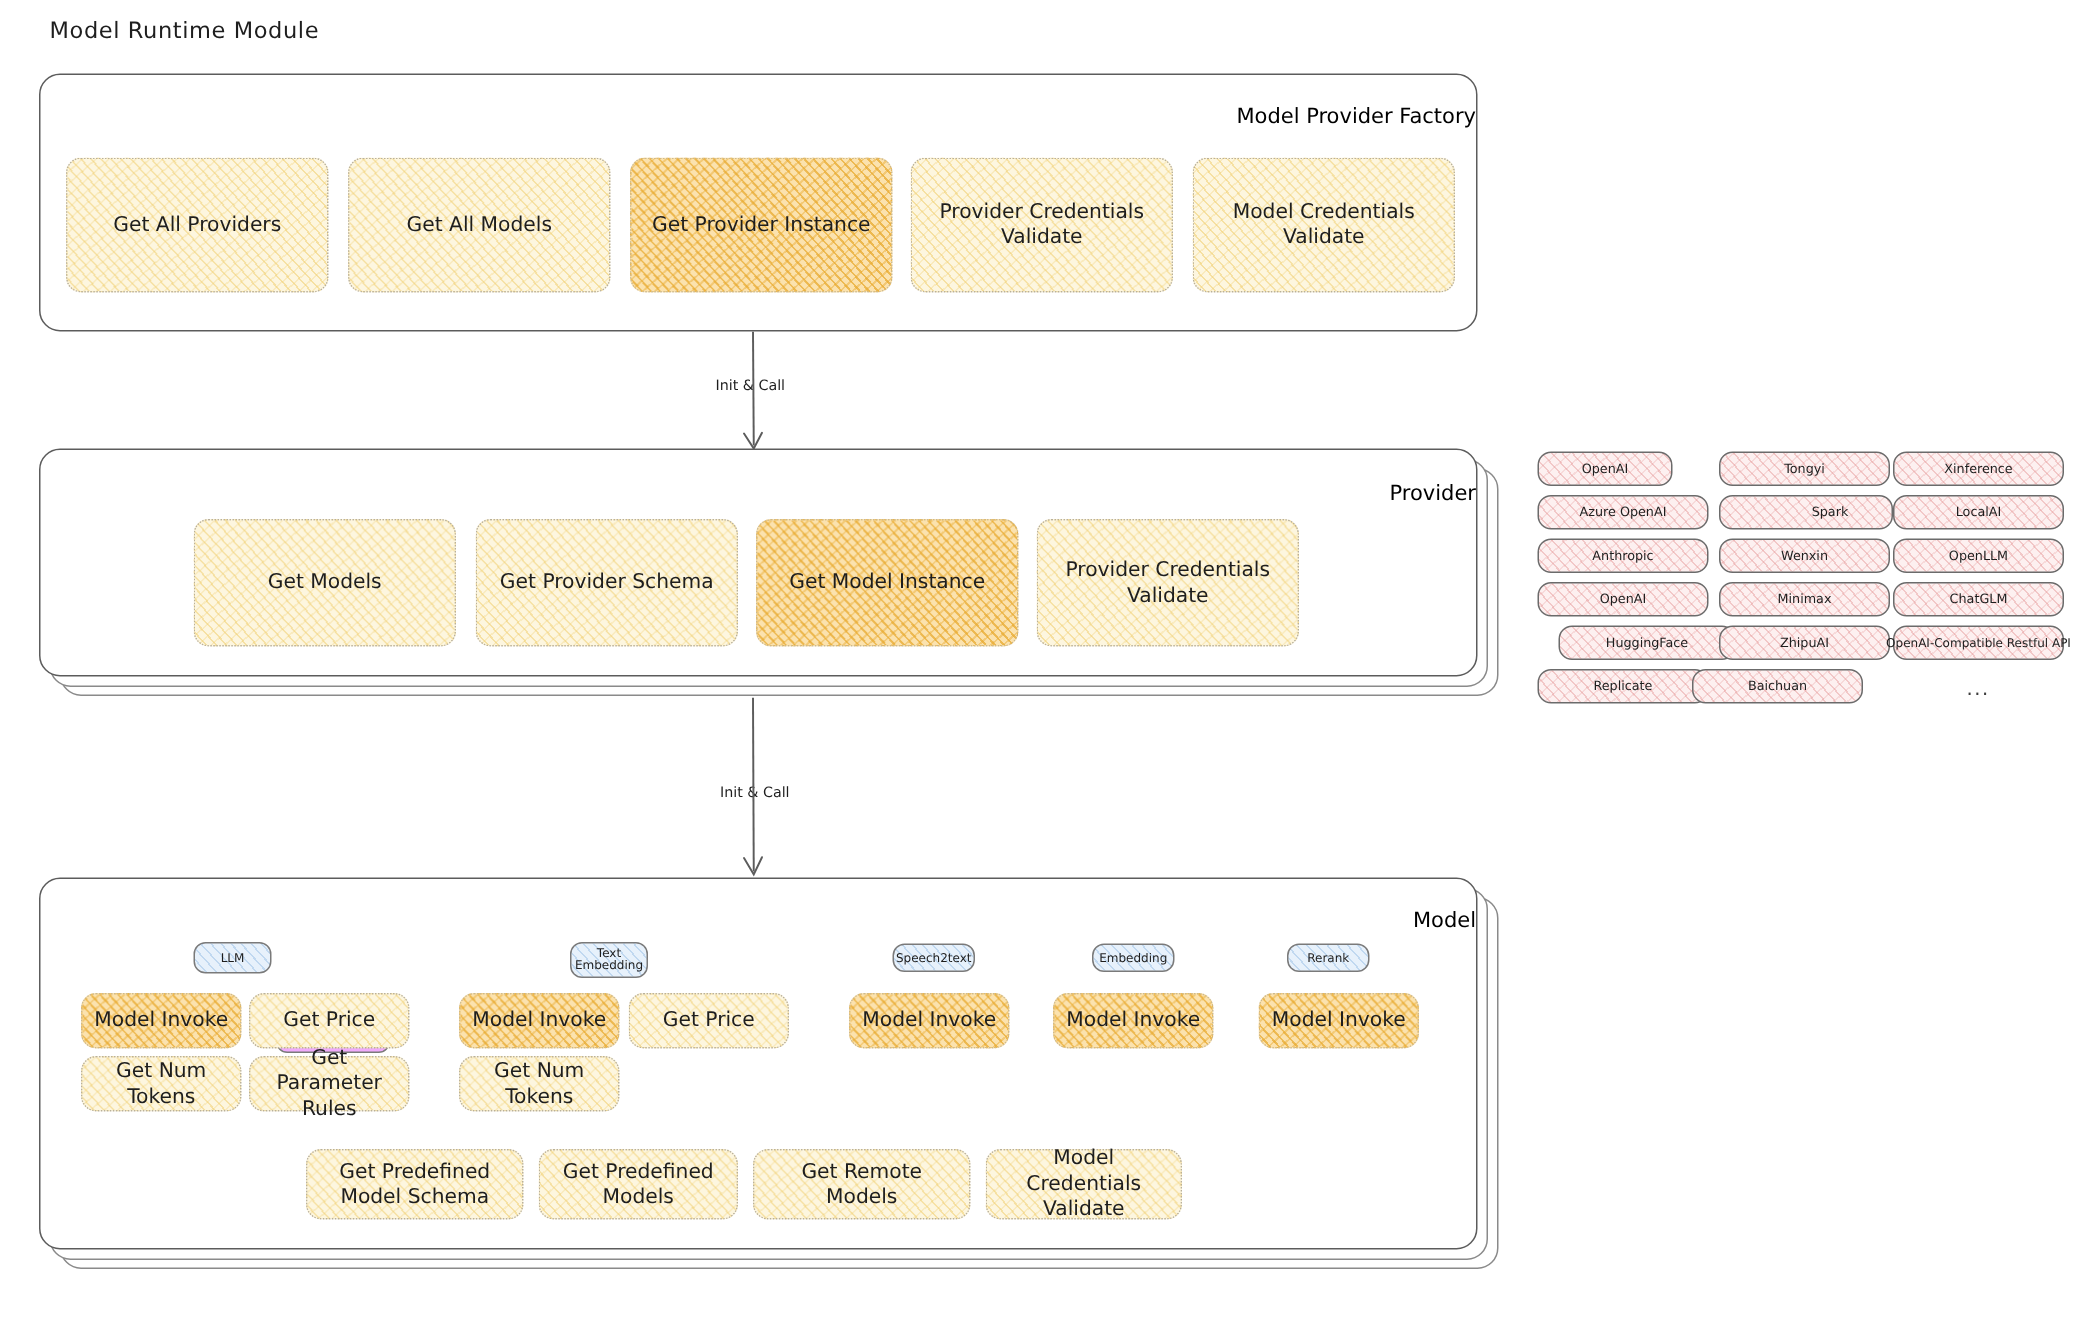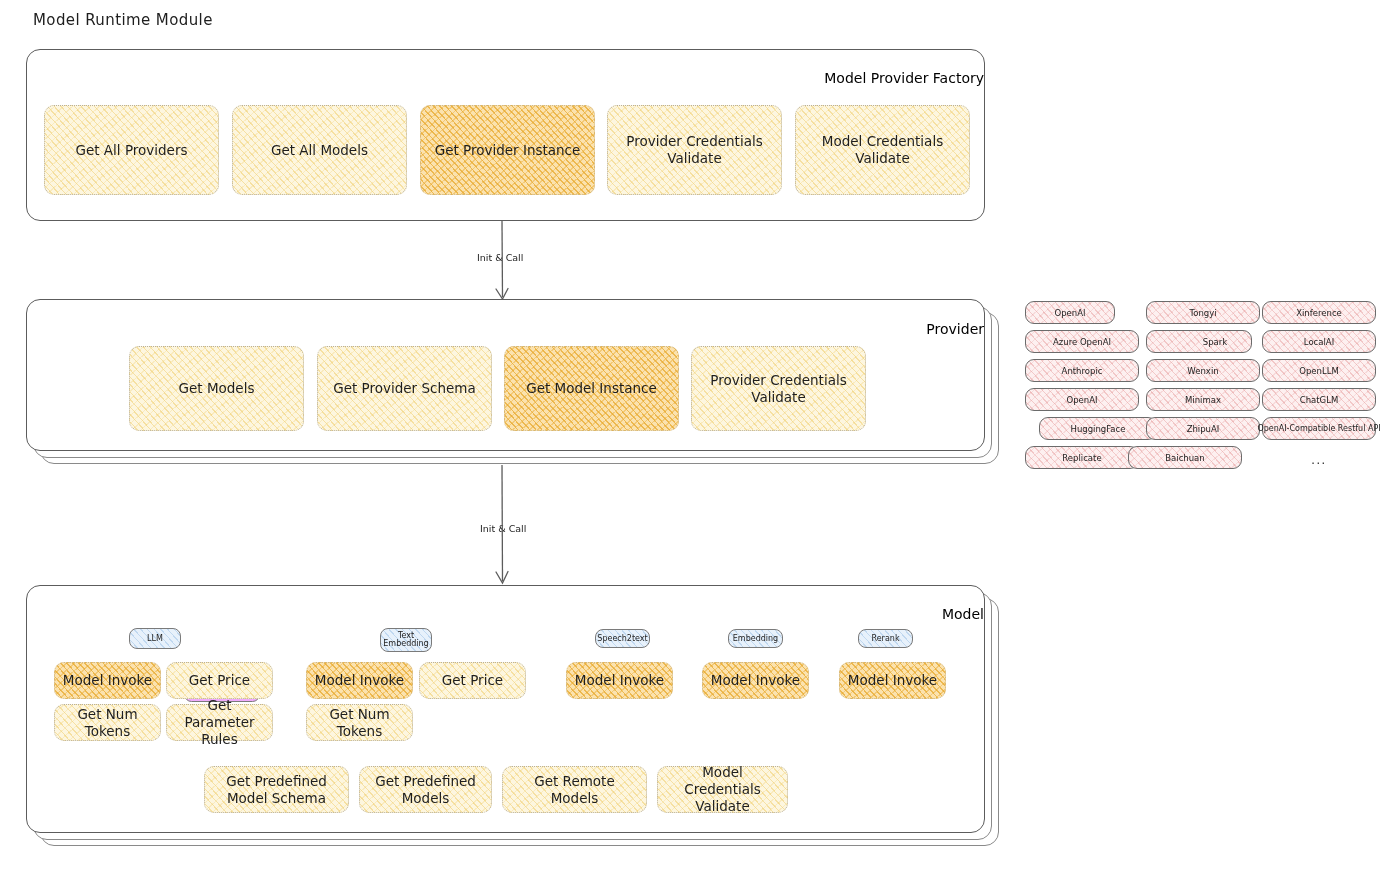--- a/index.html
+++ b/index.html
@@ -217,21 +217,21 @@
 <div class="ptag" style="left:1025px; top:417px; width:118px; height:23px;margin-left:14px;">
     <span>HuggingFace</span>
   </div>
 <div class="ptag" style="left:1025px; top:446px; width:114px; height:23px;">
     <span>Replicate</span>
   </div>
 
 <div class="ptag" style="left:1146px; top:301px; width:114px; height:23px;">
     <span>Tongyi</span>
   </div>
-<div class="ptag" style="left:1146px; top:330px; width:106px; height:23px;padding-left:35px;">
+<div class="ptag" style="left:1146px; top:330px; width:116px; height:23px;padding-left:35px;">
     <span>Spark</span>
   </div>
 <div class="ptag" style="left:1146px; top:359px; width:114px; height:23px;">
     <span>Wenxin</span>
   </div>
 <div class="ptag" style="left:1146px; top:388px; width:114px; height:23px;text-align:right;">
     <span>Minimax</span>
   </div>
 <div class="ptag" style="left:1146px; top:417px; width:114px; height:23px;">
     <span>ZhipuAI</span>

